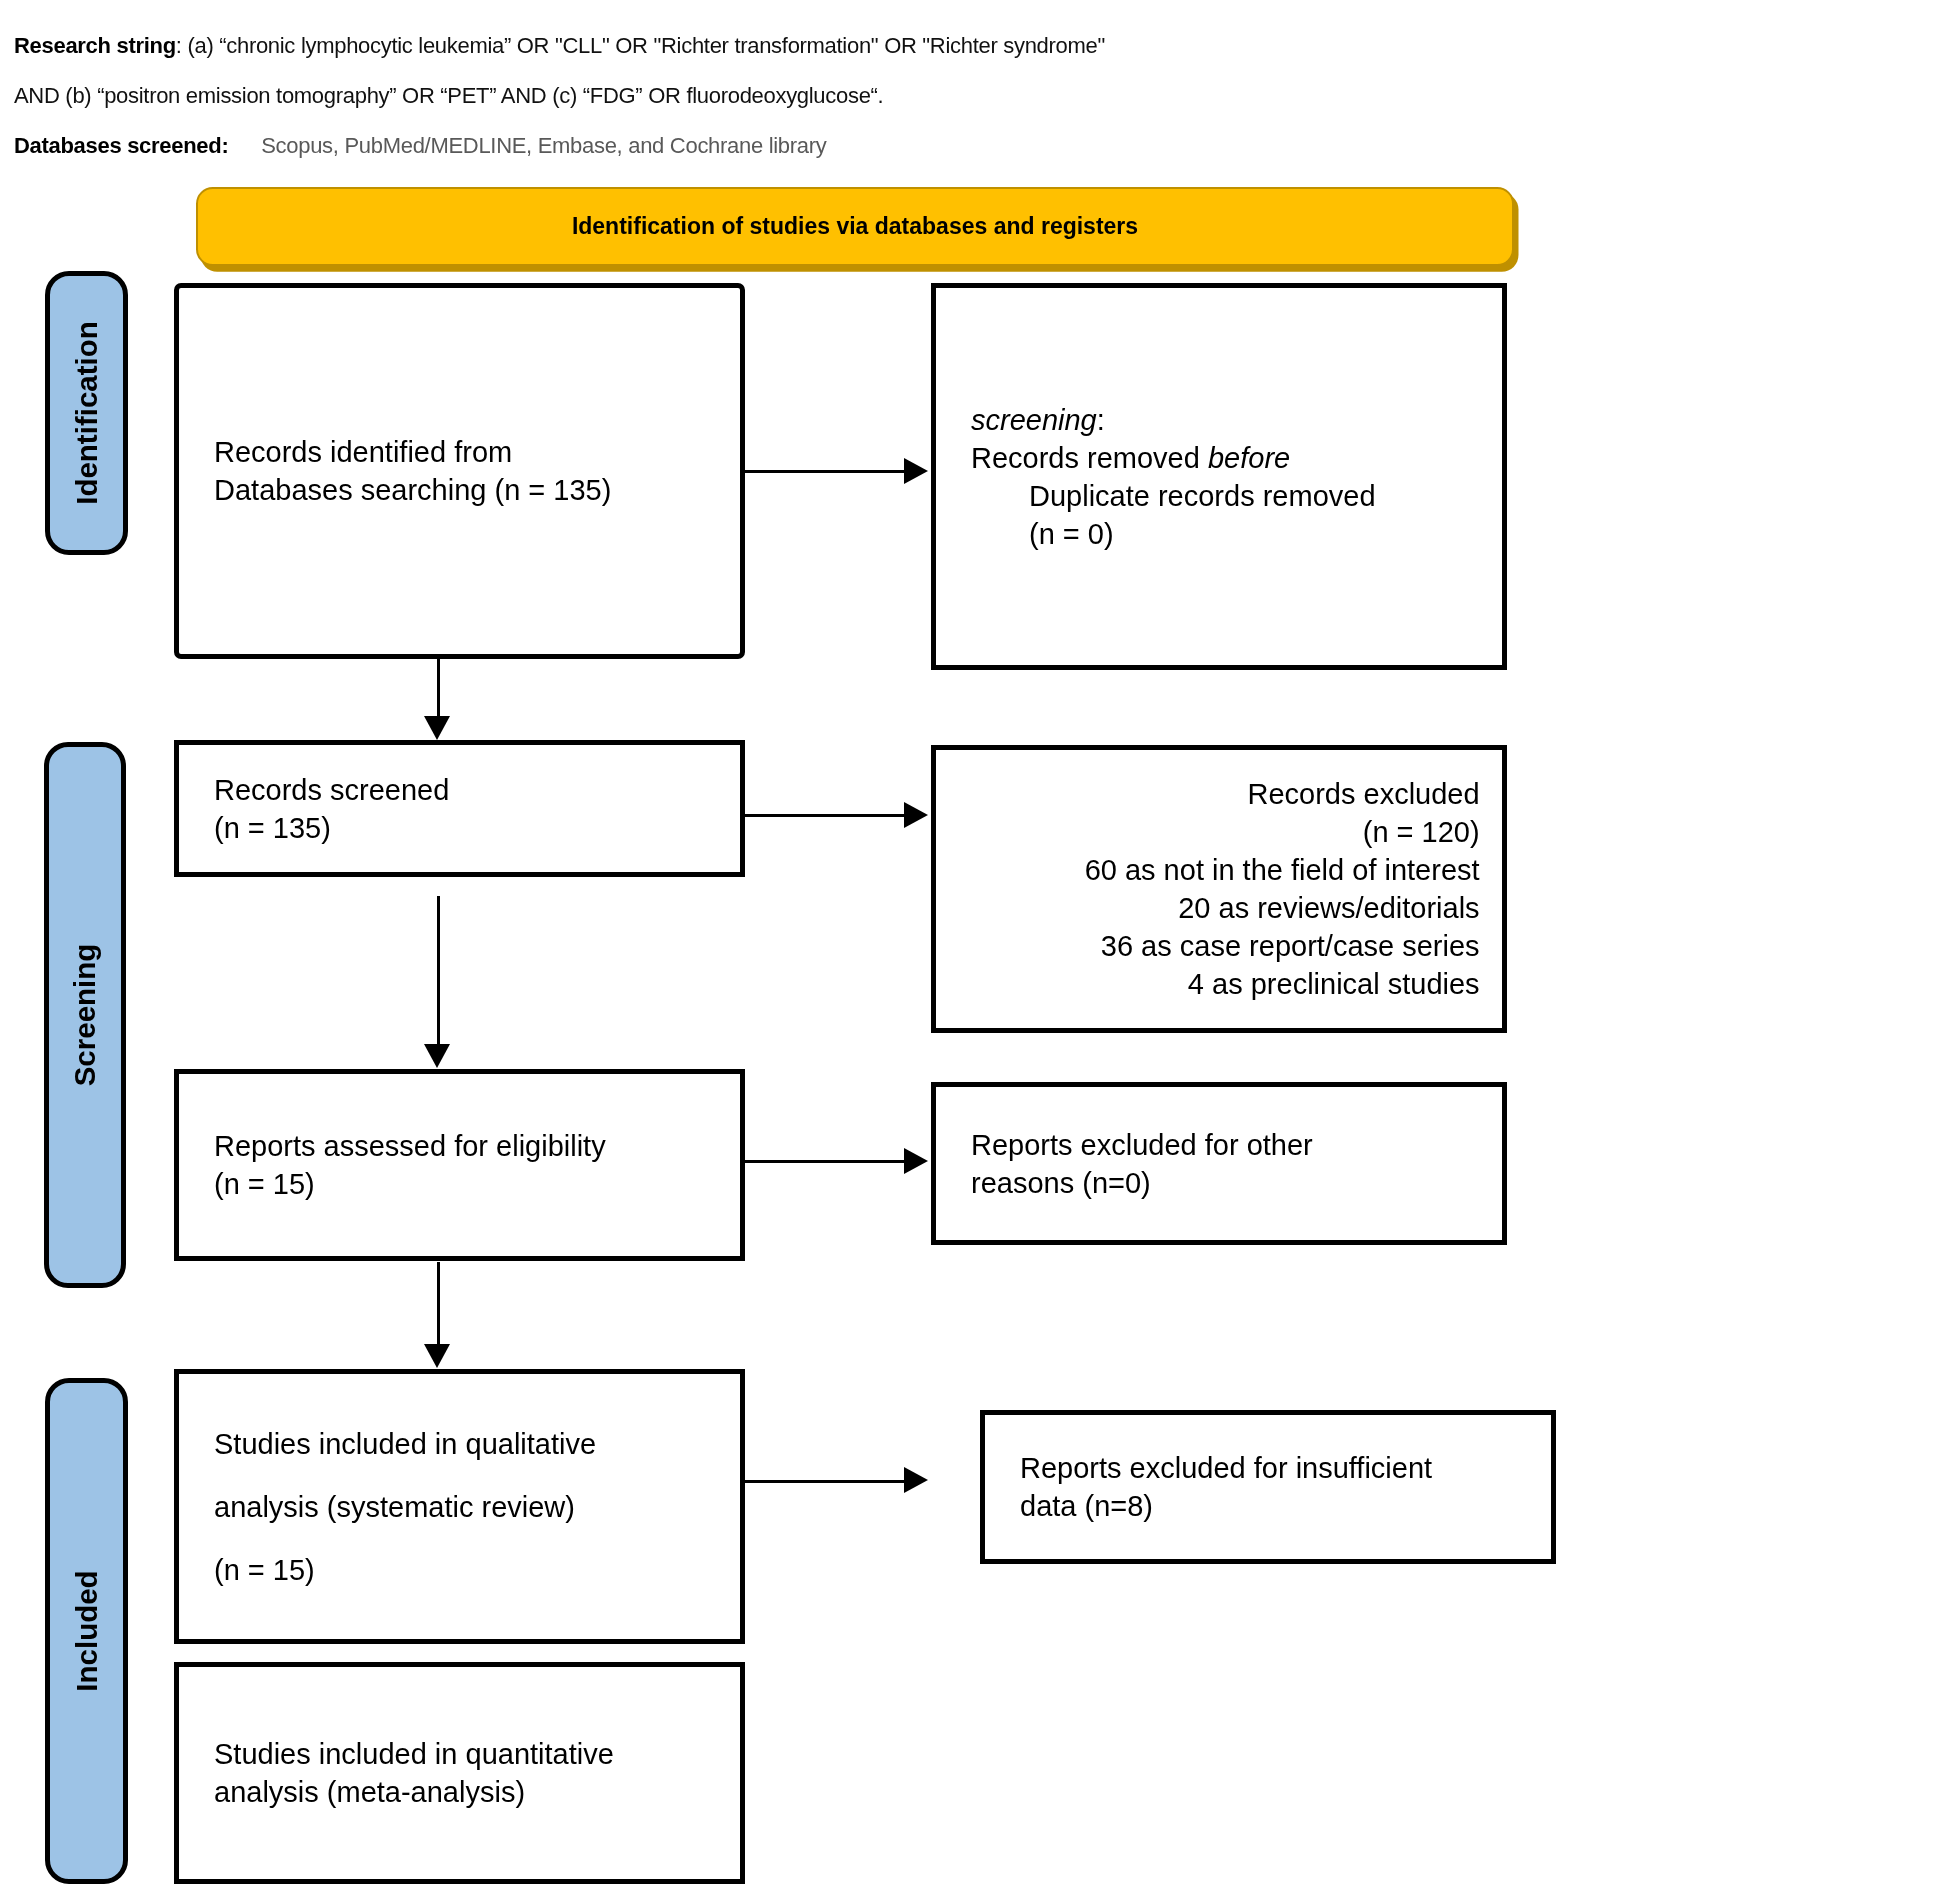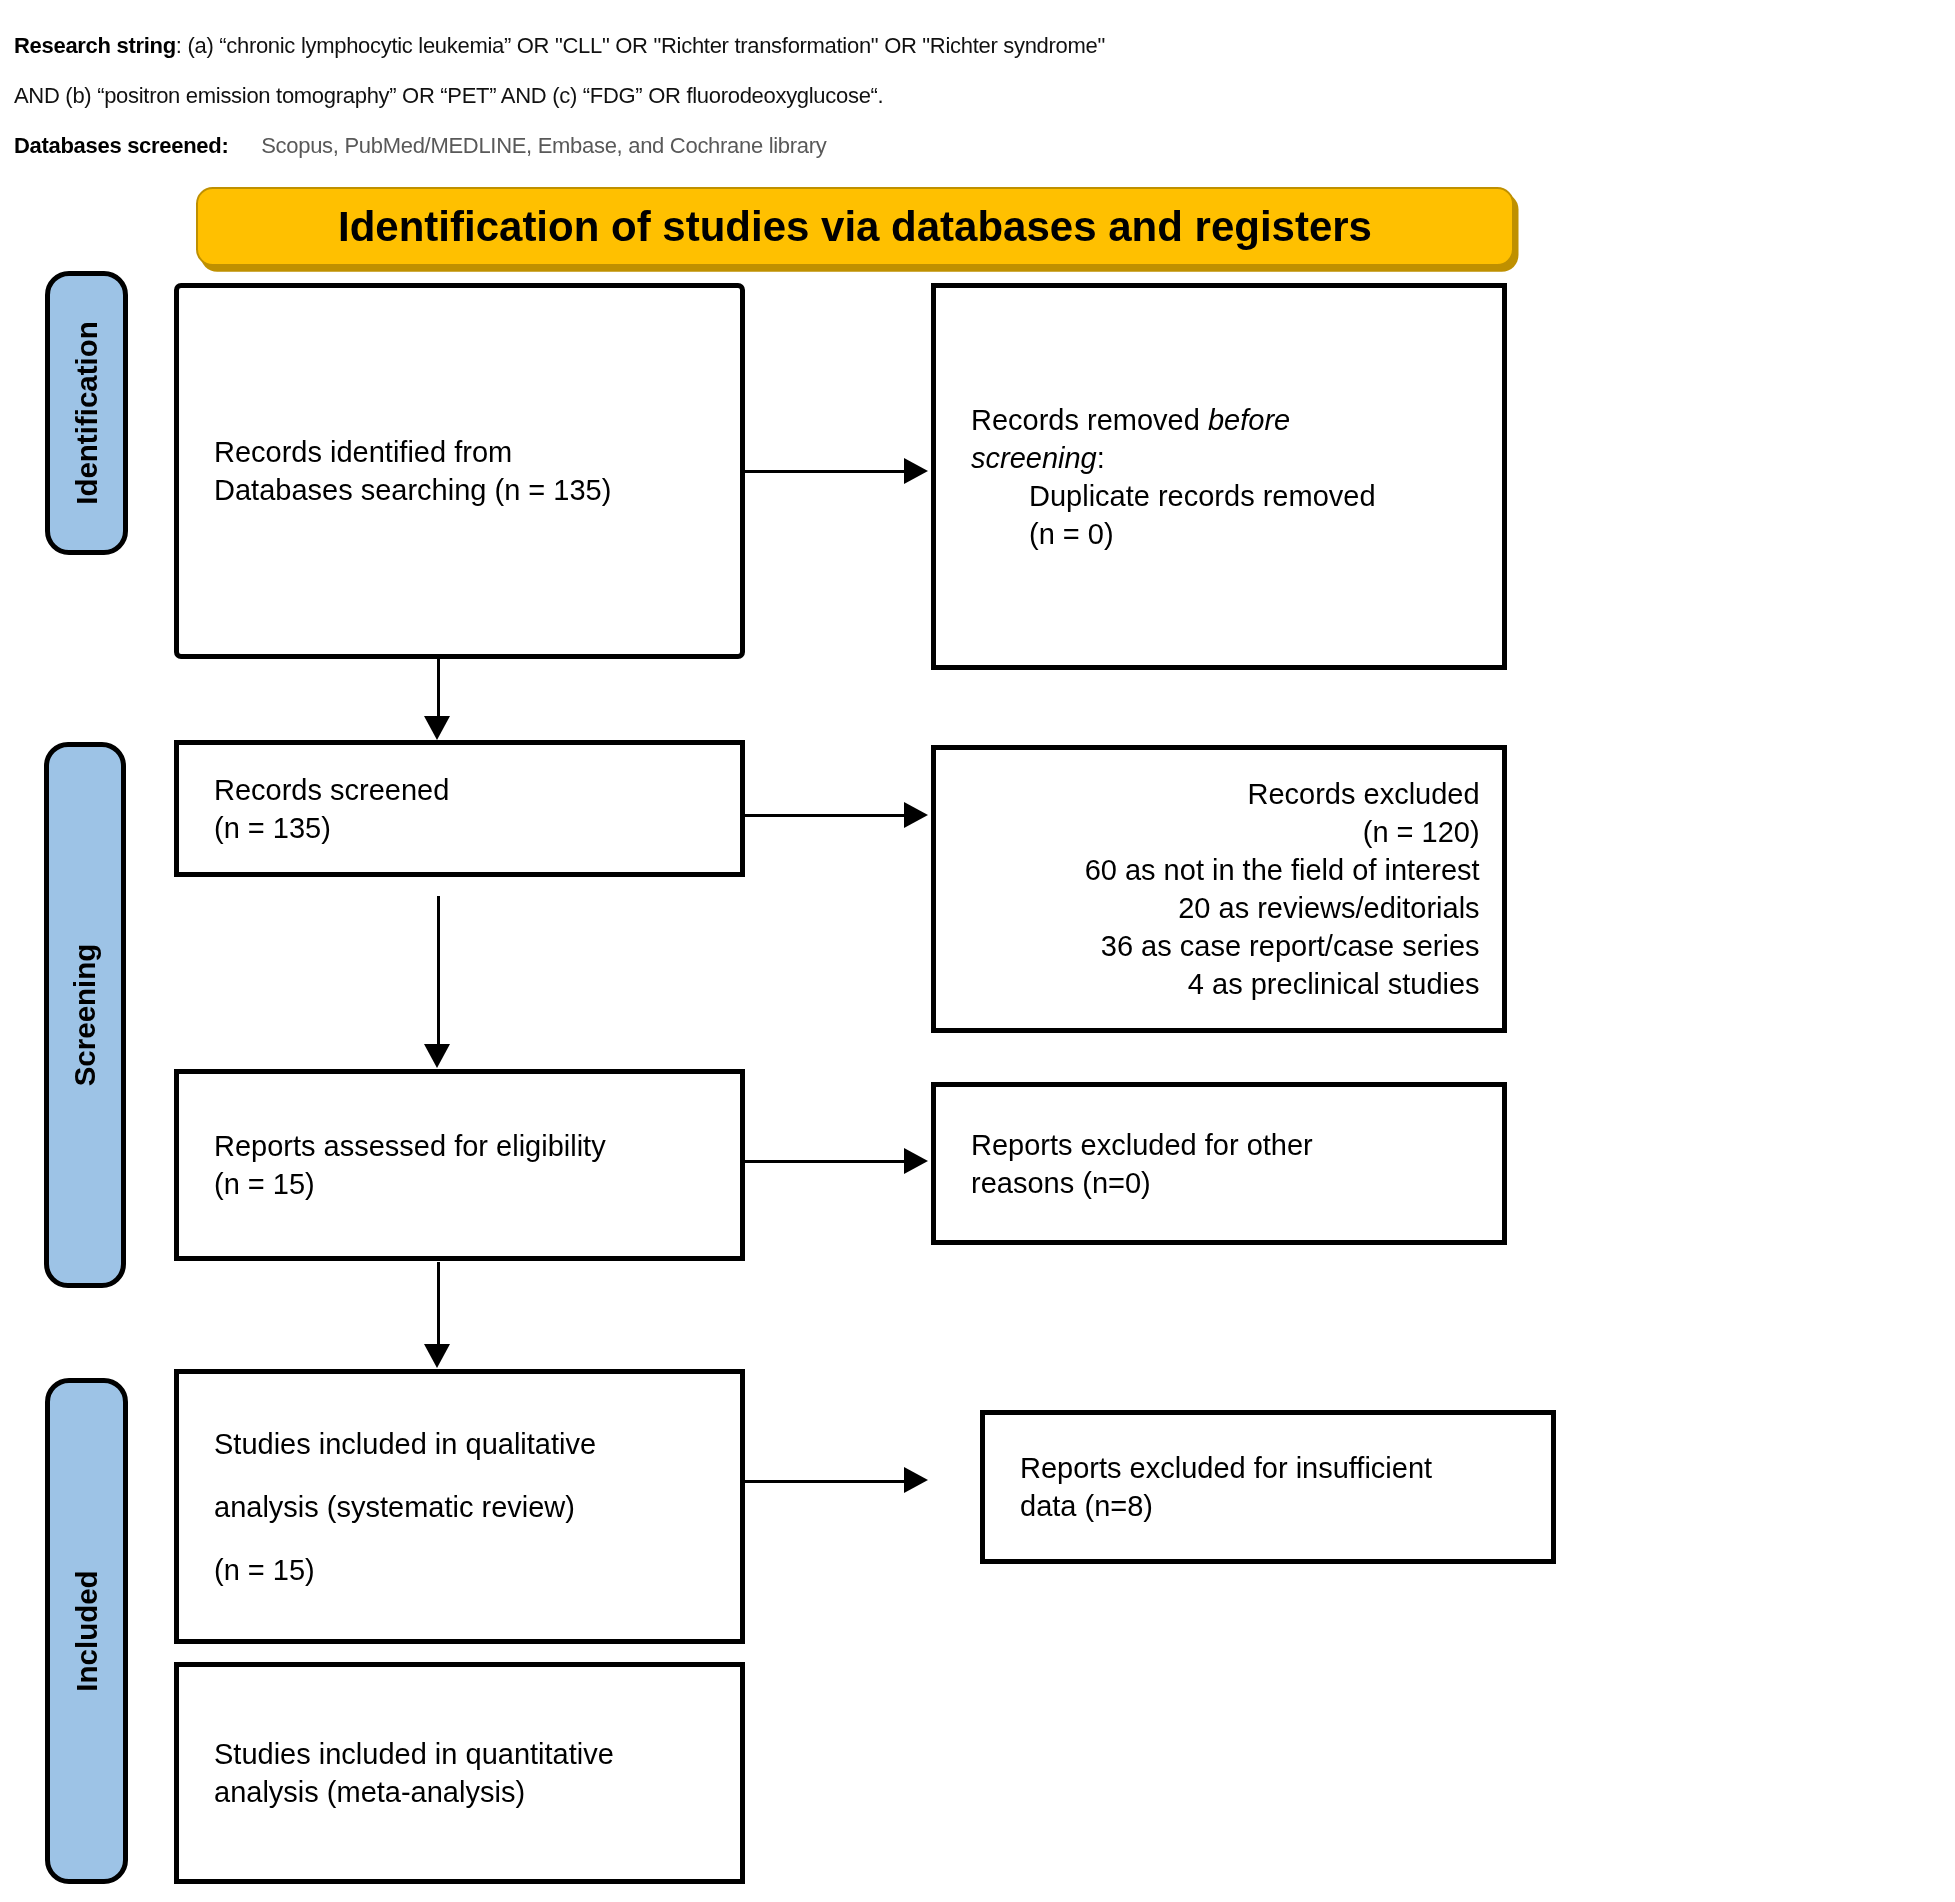--- a/index.html
+++ b/index.html
@@ -8,21 +8,21 @@
   
   .header{position:absolute;left:14px;top:21px;width:1936px;font-size:22px;line-height:50px;
           letter-spacing:-0.3px;color:#111;}
   .hline{white-space:nowrap;}
   .hline b{font-weight:700;color:#000;}
   .gray{color:#595959;margin-left:27px;}
   
   .banner{position:absolute;left:196px;top:187px;width:1318px;height:79px;box-sizing:border-box;
           background:#FFC000;border:2.6px solid #BF9000;border-radius:16.7px;
           box-shadow:4.5px 5.8px 0 #BF9000;display:flex;align-items:center;justify-content:center;
-          font-weight:700;font-size:42px;}
+          font-weight:700;font-size:23px;}
   
   .stage{position:absolute;box-sizing:border-box;background:#9DC3E6;border:5.1px solid #000;
          border-radius:24px;display:flex;align-items:center;justify-content:center;}
   .stage span{transform:rotate(-90deg);white-space:nowrap;font-weight:700;font-size:29.5px;}
   
   .box{position:absolute;box-sizing:border-box;border:5.8px solid #000;background:#fff;
        display:flex;flex-direction:column;justify-content:center;
        font-size:29px;line-height:38px;padding:0 22.4px 0 35px;}
   .line{white-space:nowrap;}
   .line i{font-style:italic;}
@@ -59,22 +59,22 @@
   <div class="stage" style="left: 45px; top: 1378px; width: 83px; height: 506px; background: rgb(157, 195, 230);">
     <span>Included</span>
   </div>
 
   <div class="box" style="left:174px;top:283px;width:571px;height:376px;border-radius:7px;">
     <div class="line">Records identified from</div>
     <div class="line">Databases searching (n = 135)</div>
   </div>
 
   <div class="box" style="left:931px;top:283px;width:576px;height:387px;">
+    <div class="line"><i>screening</i><span>:</span></div>
     <div class="line"><span>Records removed </span><i>before</i></div>
-    <div class="line"><i>screening</i><span>:</span></div>
     <div class="line sub">Duplicate records removed</div>
     <div class="line sub">(n = 0)</div>
   </div>
 
   <div class="box" style="left:174px;top:740px;width:571px;height:137px;">
     <div class="line">Records screened</div>
     <div class="line">(n = 135)</div>
   </div>
 
   <div class="box" style="left:931px;top:745px;width:576px;height:288px;align-items:flex-end;">

